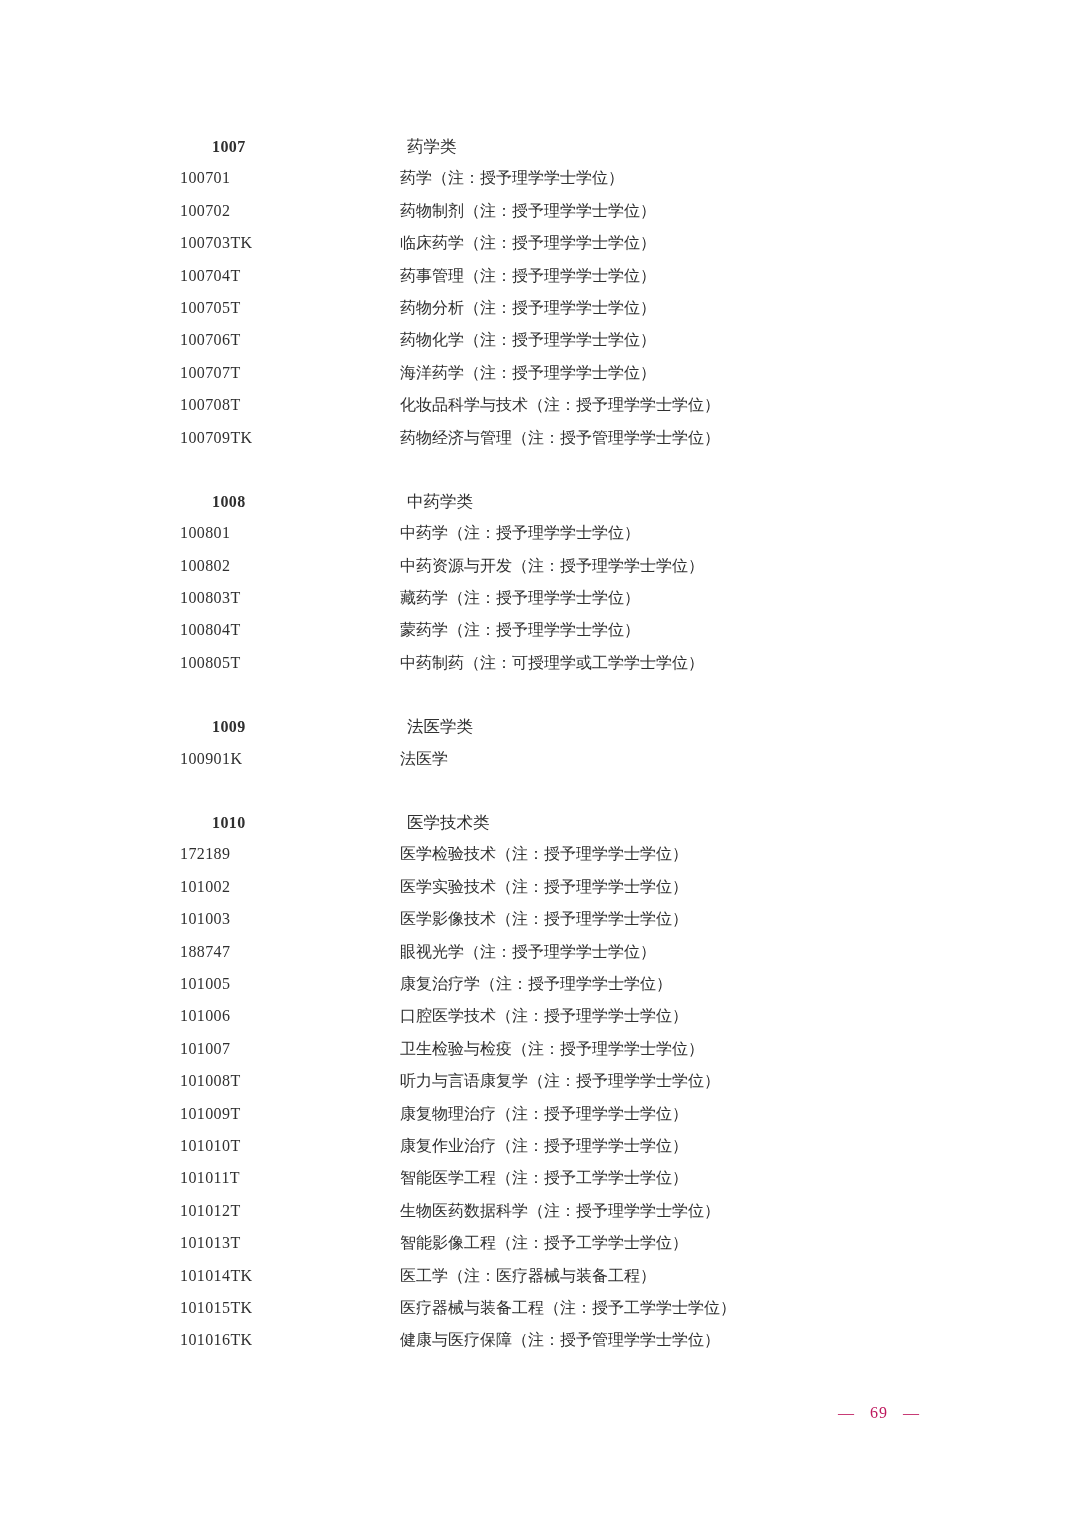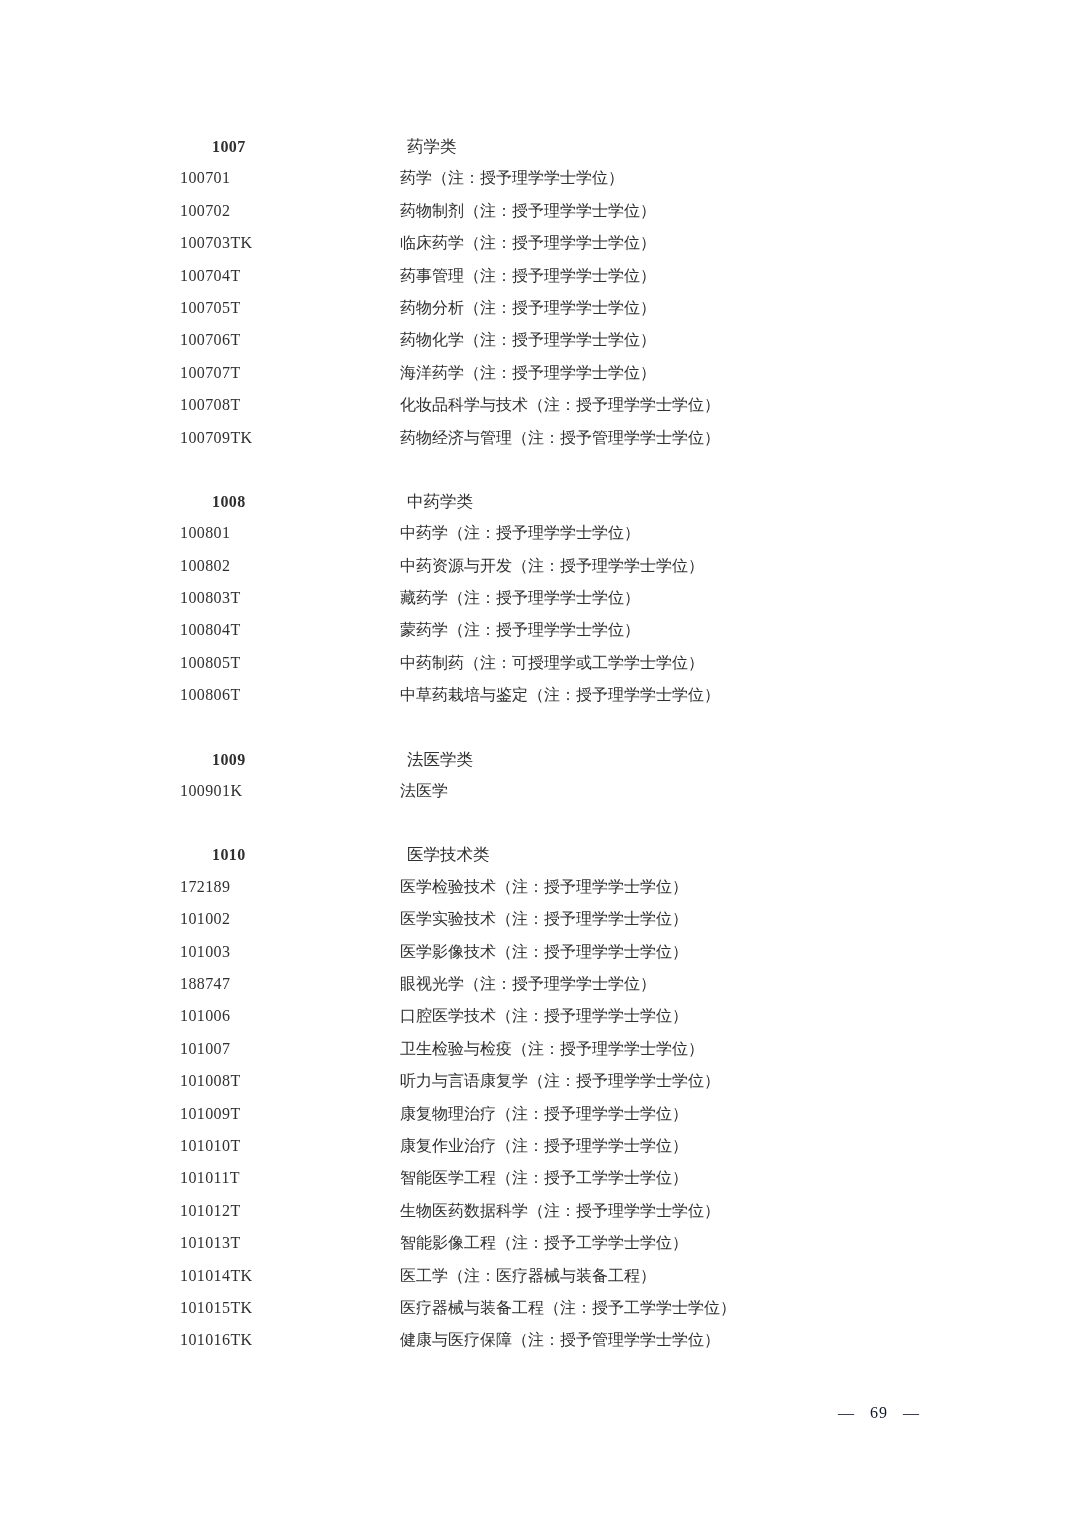--- a/index.html
+++ b/index.html
@@ -42,21 +42,21 @@
     font-weight: 400;
     font-family: "Liberation Sans", "DejaVu Sans", sans-serif;
     font-size: 16.5px;
   }
   .item-row .name { padding-left: 25px; }
   .footer {
     position: absolute;
     top: 1404px;
     right: 160px;
     font-size: 16px;
-    color: #0f172a;
+    color: #be185d;
     letter-spacing: 1px;
     word-spacing: 10px;
   }
 </style>
 </head>
 <body>
 
 <div class="page">
   <main class="content">
       <section class="section">
@@ -119,24 +119,20 @@
           <span class="name">藏药学（注：授予理学学士学位）</span>
         </div>
         <div class="row item-row">
           <span class="code">100804T</span>
           <span class="name">蒙药学（注：授予理学学士学位）</span>
         </div>
         <div class="row item-row">
           <span class="code">100805T</span>
           <span class="name">中药制药（注：可授理学或工学学士学位）</span>
         </div>
-        <div class="row item-row">
-          <span class="code">100806T</span>
-          <span class="name">中草药栽培与鉴定（注：授予理学学士学位）</span>
-        </div>
       </section>
       <section class="section">
         <div class="row header-row">
           <span class="code">1009</span>
           <span class="name">法医学类</span>
         </div>
         <div class="row item-row">
           <span class="code">100901K</span>
           <span class="name">法医学</span>
         </div>
@@ -154,20 +150,24 @@
           <span class="code">101002</span>
           <span class="name">医学实验技术（注：授予理学学士学位）</span>
         </div>
         <div class="row item-row">
           <span class="code">101003</span>
           <span class="name">医学影像技术（注：授予理学学士学位）</span>
         </div>
         <div class="row item-row">
           <span class="code">188747</span>
           <span class="name">眼视光学（注：授予理学学士学位）</span>
+        </div>
+        <div class="row item-row">
+          <span class="code">101005</span>
+          <span class="name">康复治疗学（注：授予理学学士学位）</span>
         </div>
         <div class="row item-row">
           <span class="code">101006</span>
           <span class="name">口腔医学技术（注：授予理学学士学位）</span>
         </div>
         <div class="row item-row">
           <span class="code">101007</span>
           <span class="name">卫生检验与检疫（注：授予理学学士学位）</span>
         </div>
         <div class="row item-row">

